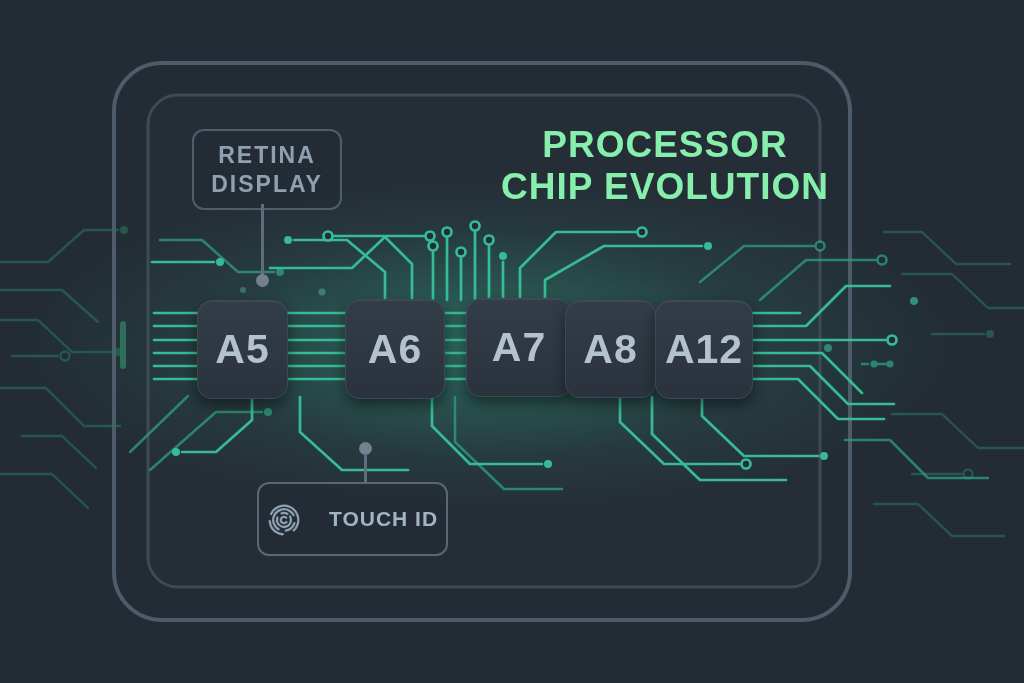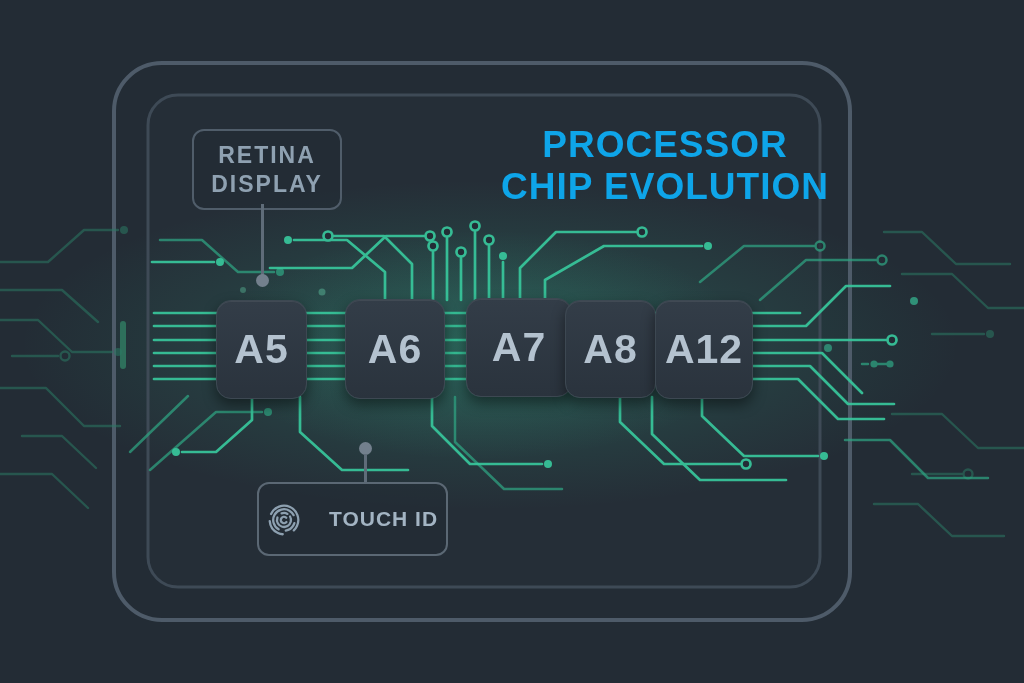--- a/index.html
+++ b/index.html
@@ -5,33 +5,33 @@
   html,body{margin:0;padding:0;background:#1d252d;}
   .stage{
     position:relative;width:1024px;height:683px;overflow:hidden;
     background:#232c35;
     font-family:"Liberation Sans", sans-serif;
   }
   .stage svg.bgart{position:absolute;left:0;top:0;}
   
   .title{
     position:absolute;left:450px;top:124px;width:430px;
-    text-align:center;color:#0ea5e9;font-weight:800;font-size:37px;
+    text-align:center;color:#86efac;font-weight:800;font-size:37px;
     line-height:42px;letter-spacing:1px;
   }
   
   .chip{
     position:absolute;top:300px;height:97px;border-radius:15px;
     background:linear-gradient(180deg,#333d48 0%,#2a333d 100%);
     border:1px solid #3d4852;
     box-shadow:0 6px 14px rgba(0,0,0,.45), inset 0 1px 0 rgba(255,255,255,.07);
     display:flex;align-items:center;justify-content:center;
     color:#b4c2cf;font-weight:700;font-size:41px;letter-spacing:1px;
   }
-  .chip-a5 {left:216px;width:89px;text-align:right;}
+  .chip-a5 {left:197px;width:89px;text-align:right;}
   .chip-a6 {left:325px;width:98px;top:299px;height:98px;margin-left:20px;}
   .chip-a7 {left:466px;width:104px;top:298px;}
   .chip-a8 {left:565px;width:89px;height:96px;}
   .chip-a12{left:655px;width:96px;}
   
   .callout{
     position:absolute;border:2.5px solid #505d6a;border-radius:12px;
     background:rgba(35,44,53,.55);
     display:flex;align-items:center;justify-content:center;
     color:#8fa1b1;font-weight:800;

